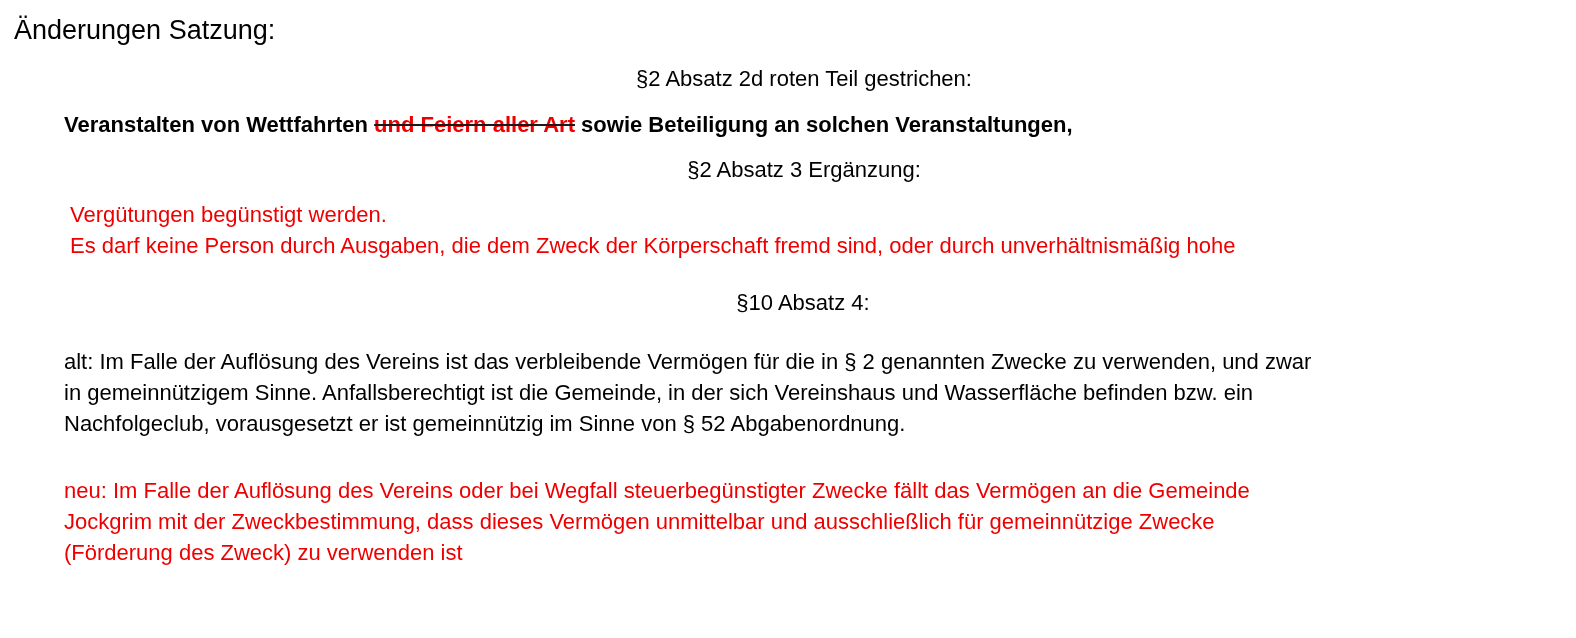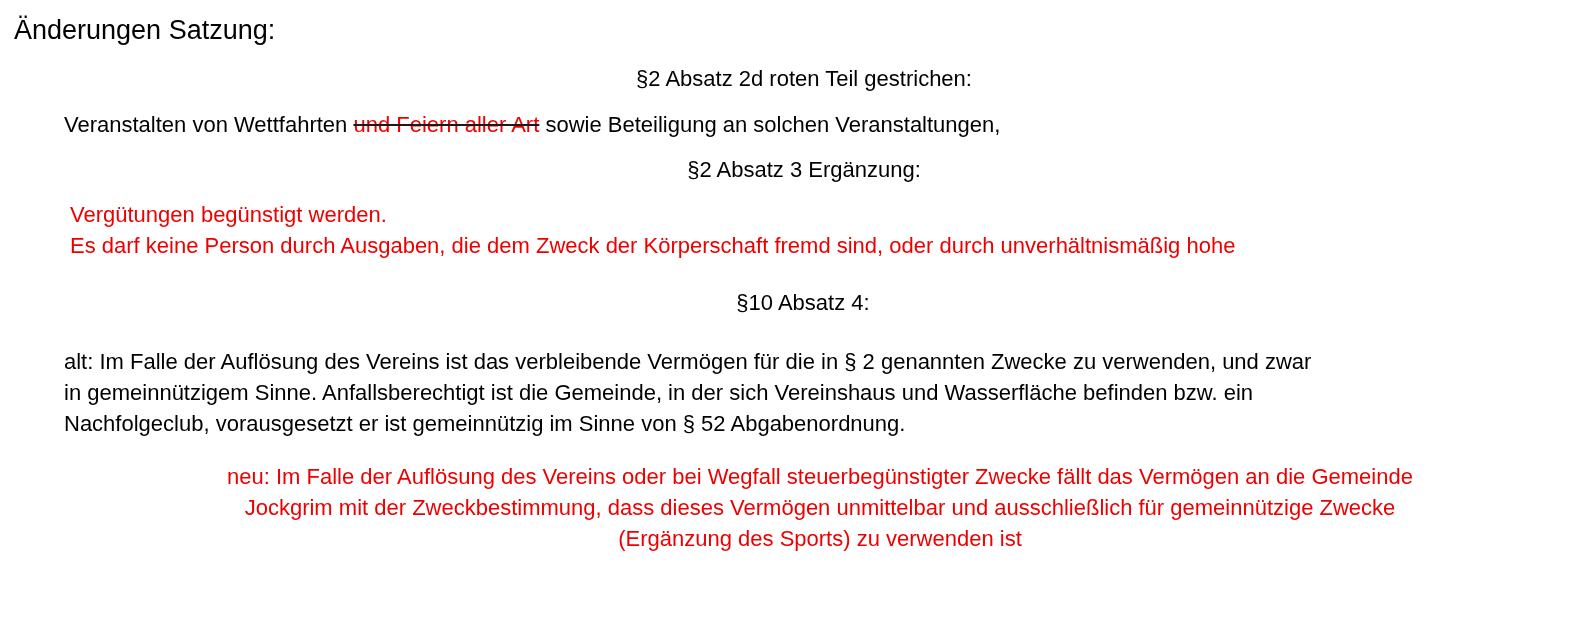--- a/index.html
+++ b/index.html
@@ -36,24 +36,24 @@
   }
   .heading-1 { margin-top: 16px; }
   .heading-2 { margin-top: 14px; }
   .heading-3 { margin-top: 26px; margin-left: 30px; }
   .para {
     font-size: 22px;
     line-height: 31px;
     margin-left: 64px;
   }
   .para .line { white-space: nowrap; }
-  .para-mixed { margin-top: 15px; }
+  .para-mixed { margin-top: 15px; font-weight: bold; }
   .para-red-insert { margin-top: 14px; margin-left: 70px; }
   .para-old { margin-top: 28px; }
-  .para-new { margin-top: 22px; text-align: center; }
+  .para-new { margin-top: 36px; }
   .red { color: var(--red-color, #ee0000); }
   .deleted {
     color: var(--red-color, #ee0000);
     text-decoration: line-through;
     text-decoration-color: var(--strike-color, #1a1a1a);
     text-decoration-thickness: 2px;
   }
 </style>
 </head>
 <body>
@@ -79,16 +79,16 @@
 
   <div class="para para-old">
     <div class="line">alt: Im Falle der Auflösung des Vereins ist das verbleibende Vermögen für die in § 2 genannten Zwecke zu verwenden, und zwar</div>
     <div class="line">in gemeinnützigem Sinne. Anfallsberechtigt ist die Gemeinde, in der sich Vereinshaus und Wasserfläche befinden bzw. ein</div>
     <div class="line">Nachfolgeclub, vorausgesetzt er ist gemeinnützig im Sinne von § 52 Abgabenordnung.</div>
   </div>
 
   <div class="para para-new red">
     <div class="line">neu: Im Falle der Auflösung des Vereins oder bei Wegfall steuerbegünstigter Zwecke fällt das Vermögen an die Gemeinde</div>
     <div class="line">Jockgrim mit der Zweckbestimmung, dass dieses Vermögen unmittelbar und ausschließlich für gemeinnützige Zwecke</div>
-    <div class="line">(Ergänzung des Sports) zu verwenden ist</div>
+    <div class="line">(Förderung des Zweck) zu verwenden ist</div>
   </div>
 
 </div>
 
 </body></html>

